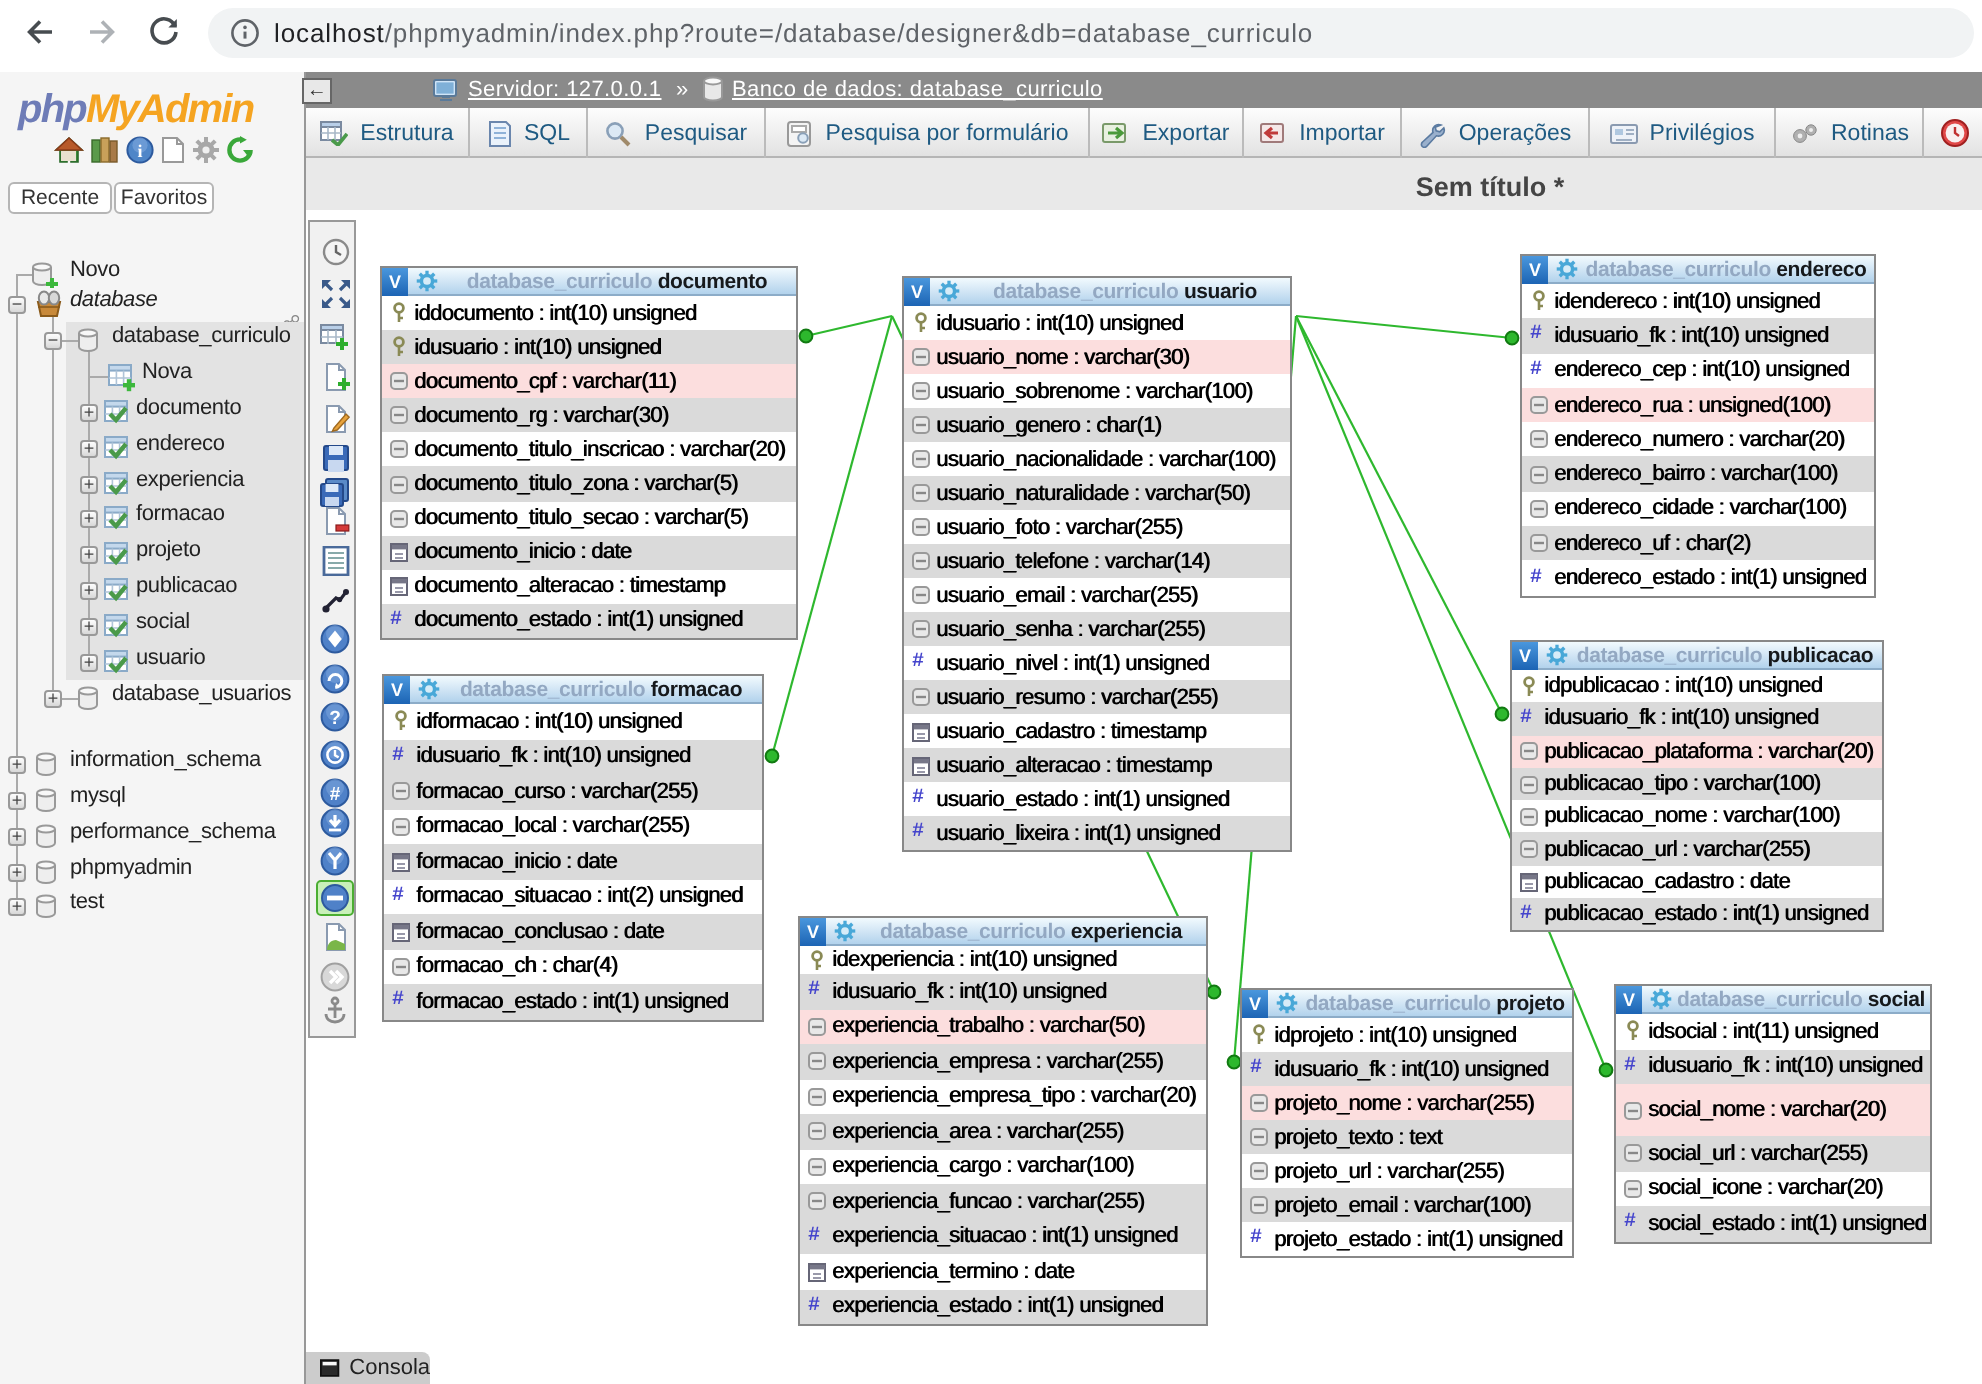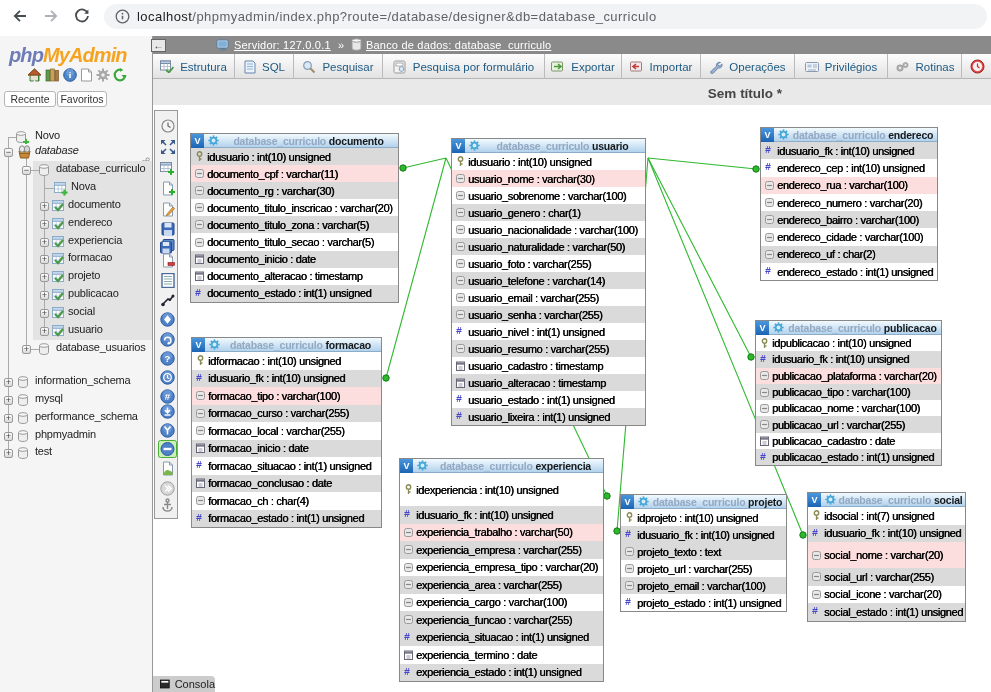--- a/index.html
+++ b/index.html
@@ -390,20 +390,27 @@
             <circle cx="6" cy="6" r="4"></circle>
             <rect x="5.1" y="0.4" width="1.8" height="11.2"></rect>
             <rect x="0.4" y="5.1" width="11.2" height="1.8"></rect>
             <rect x="5.1" y="0.4" width="1.8" height="11.2" transform="rotate(45 6 6)"></rect>
             <rect x="5.1" y="0.4" width="1.8" height="11.2" transform="rotate(-45 6 6)"></rect>
           </g>
           <circle cx="6" cy="6" r="2.1" fill="#d6ecf8"></circle>
         </svg>
         <span class="tht"><span class="dbn">database_curriculo</span> <span class="tbn">documento</span></span>
       </div>
+      <div class="r" style="height:17.1px">
+        <svg class="ri" width="9" height="11" viewBox="0 0 9 11">
+          <circle cx="4.5" cy="3" r="2.2" fill="none" stroke="#8a8a55" stroke-width="1.4"></circle>
+          <path d="M4.5 5v5M4.5 8h2" stroke="#8a8a55" stroke-width="1.3" fill="none"></path>
+        </svg>
+        <span class="rt">iddocumento : int(10) unsigned</span>
+      </div>
       <div class="r alt" style="height:17.1px">
         <svg class="ri" width="9" height="11" viewBox="0 0 9 11">
           <circle cx="4.5" cy="3" r="2.2" fill="none" stroke="#8a8a55" stroke-width="1.4"></circle>
           <path d="M4.5 5v5M4.5 8h2" stroke="#8a8a55" stroke-width="1.3" fill="none"></path>
         </svg>
         <span class="rt">idusuario : int(10) unsigned</span>
       </div>
       <div class="r pink" style="height:17.1px">
         <svg class="ri" width="9" height="9" viewBox="0 0 9 9">
           <rect x="0.5" y="0.5" width="8" height="8" rx="2" fill="#e8e8e8" stroke="#999" stroke-width="1"></rect>
@@ -589,34 +596,41 @@
             <circle cx="6" cy="6" r="4"></circle>
             <rect x="5.1" y="0.4" width="1.8" height="11.2"></rect>
             <rect x="0.4" y="5.1" width="11.2" height="1.8"></rect>
             <rect x="5.1" y="0.4" width="1.8" height="11.2" transform="rotate(45 6 6)"></rect>
             <rect x="5.1" y="0.4" width="1.8" height="11.2" transform="rotate(-45 6 6)"></rect>
           </g>
           <circle cx="6" cy="6" r="2.1" fill="#d6ecf8"></circle>
         </svg>
         <span class="tht"><span class="dbn">database_curriculo</span> <span class="tbn">endereco</span></span>
       </div>
+      <div class="r" style="height:17.3px">
+        <svg class="ri" width="9" height="11" viewBox="0 0 9 11">
+          <circle cx="4.5" cy="3" r="2.2" fill="none" stroke="#8a8a55" stroke-width="1.4"></circle>
+          <path d="M4.5 5v5M4.5 8h2" stroke="#8a8a55" stroke-width="1.3" fill="none"></path>
+        </svg>
+        <span class="rt">idendereco : int(10) unsigned</span>
+      </div>
       <div class="r alt" style="height:17.3px">
         <span class="ri hash">#</span>
         <span class="rt">idusuario_fk : int(10) unsigned</span>
       </div>
       <div class="r" style="height:17.3px">
         <span class="ri hash">#</span>
         <span class="rt">endereco_cep : int(10) unsigned</span>
       </div>
       <div class="r pink" style="height:17.3px">
         <svg class="ri" width="9" height="9" viewBox="0 0 9 9">
           <rect x="0.5" y="0.5" width="8" height="8" rx="2" fill="#e8e8e8" stroke="#999" stroke-width="1"></rect>
           <path d="M2 4.5h5" stroke="#888" stroke-width="1.2"></path>
         </svg>
-        <span class="rt">endereco_rua : varchar(100)</span>
+        <span class="rt">endereco_rua : unsigned(100)</span>
       </div>
       <div class="r" style="height:17.3px">
         <svg class="ri" width="9" height="9" viewBox="0 0 9 9">
           <rect x="0.5" y="0.5" width="8" height="8" rx="2" fill="#e8e8e8" stroke="#999" stroke-width="1"></rect>
           <path d="M2 4.5h5" stroke="#888" stroke-width="1.2"></path>
         </svg>
         <span class="rt">endereco_numero : varchar(20)</span>
       </div>
       <div class="r alt" style="height:17.3px">
         <svg class="ri" width="9" height="9" viewBox="0 0 9 9">
@@ -663,27 +677,20 @@
         <svg class="ri" width="9" height="11" viewBox="0 0 9 11">
           <circle cx="4.5" cy="3" r="2.2" fill="none" stroke="#8a8a55" stroke-width="1.4"></circle>
           <path d="M4.5 5v5M4.5 8h2" stroke="#8a8a55" stroke-width="1.3" fill="none"></path>
         </svg>
         <span class="rt">idformacao : int(10) unsigned</span>
       </div>
       <div class="r alt" style="height:17.5px">
         <span class="ri hash">#</span>
         <span class="rt">idusuario_fk : int(10) unsigned</span>
       </div>
-      <div class="r pink" style="height:17.5px">
-        <svg class="ri" width="9" height="9" viewBox="0 0 9 9">
-          <rect x="0.5" y="0.5" width="8" height="8" rx="2" fill="#e8e8e8" stroke="#999" stroke-width="1"></rect>
-          <path d="M2 4.5h5" stroke="#888" stroke-width="1.2"></path>
-        </svg>
-        <span class="rt">formacao_tipo : varchar(100)</span>
-      </div>
       <div class="r alt" style="height:17.5px">
         <svg class="ri" width="9" height="9" viewBox="0 0 9 9">
           <rect x="0.5" y="0.5" width="8" height="8" rx="2" fill="#e8e8e8" stroke="#999" stroke-width="1"></rect>
           <path d="M2 4.5h5" stroke="#888" stroke-width="1.2"></path>
         </svg>
         <span class="rt">formacao_curso : varchar(255)</span>
       </div>
       <div class="r" style="height:17.5px">
         <svg class="ri" width="9" height="9" viewBox="0 0 9 9">
           <rect x="0.5" y="0.5" width="8" height="8" rx="2" fill="#e8e8e8" stroke="#999" stroke-width="1"></rect>
@@ -694,21 +701,21 @@
       <div class="r alt" style="height:17.5px">
         <svg class="ri" width="9" height="10" viewBox="0 0 9 10">
           <rect x="0.5" y="1" width="8" height="8.5" fill="#fff" stroke="#667" stroke-width="1"></rect>
           <rect x="1" y="1.5" height="2.2" width="7.5" fill="#778"></rect>
           <path d="M2.5 6h4M2.5 8h4" stroke="#99a" stroke-width="1"></path>
         </svg>
         <span class="rt">formacao_inicio : date</span>
       </div>
       <div class="r" style="height:17.5px">
         <span class="ri hash">#</span>
-        <span class="rt">formacao_situacao : int(1) unsigned</span>
+        <span class="rt">formacao_situacao : int(2) unsigned</span>
       </div>
       <div class="r alt" style="height:17.5px">
         <svg class="ri" width="9" height="10" viewBox="0 0 9 10">
           <rect x="0.5" y="1" width="8" height="8.5" fill="#fff" stroke="#667" stroke-width="1"></rect>
           <rect x="1" y="1.5" height="2.2" width="7.5" fill="#778"></rect>
           <path d="M2.5 6h4M2.5 8h4" stroke="#99a" stroke-width="1"></path>
         </svg>
         <span class="rt">formacao_conclusao : date</span>
       </div>
       <div class="r" style="height:17.5px">
@@ -798,21 +805,21 @@
             <circle cx="6" cy="6" r="4"></circle>
             <rect x="5.1" y="0.4" width="1.8" height="11.2"></rect>
             <rect x="0.4" y="5.1" width="11.2" height="1.8"></rect>
             <rect x="5.1" y="0.4" width="1.8" height="11.2" transform="rotate(45 6 6)"></rect>
             <rect x="5.1" y="0.4" width="1.8" height="11.2" transform="rotate(-45 6 6)"></rect>
           </g>
           <circle cx="6" cy="6" r="2.1" fill="#d6ecf8"></circle>
         </svg>
         <span class="tht"><span class="dbn">database_curriculo</span> <span class="tbn">experiencia</span></span>
       </div>
-      <div class="r" style="height:33px">
+      <div class="r" style="height:14px">
         <svg class="ri" width="9" height="11" viewBox="0 0 9 11">
           <circle cx="4.5" cy="3" r="2.2" fill="none" stroke="#8a8a55" stroke-width="1.4"></circle>
           <path d="M4.5 5v5M4.5 8h2" stroke="#8a8a55" stroke-width="1.3" fill="none"></path>
         </svg>
         <span class="rt">idexperiencia : int(10) unsigned</span>
       </div>
       <div class="r alt" style="height:17.5px">
         <span class="ri hash">#</span>
         <span class="rt">idusuario_fk : int(10) unsigned</span>
       </div>
@@ -894,20 +901,27 @@
         <svg class="ri" width="9" height="11" viewBox="0 0 9 11">
           <circle cx="4.5" cy="3" r="2.2" fill="none" stroke="#8a8a55" stroke-width="1.4"></circle>
           <path d="M4.5 5v5M4.5 8h2" stroke="#8a8a55" stroke-width="1.3" fill="none"></path>
         </svg>
         <span class="rt">idprojeto : int(10) unsigned</span>
       </div>
       <div class="r alt" style="height:17.0px">
         <span class="ri hash">#</span>
         <span class="rt">idusuario_fk : int(10) unsigned</span>
       </div>
+      <div class="r pink" style="height:17.0px">
+        <svg class="ri" width="9" height="9" viewBox="0 0 9 9">
+          <rect x="0.5" y="0.5" width="8" height="8" rx="2" fill="#e8e8e8" stroke="#999" stroke-width="1"></rect>
+          <path d="M2 4.5h5" stroke="#888" stroke-width="1.2"></path>
+        </svg>
+        <span class="rt">projeto_nome : varchar(255)</span>
+      </div>
       <div class="r alt" style="height:17.0px">
         <svg class="ri" width="9" height="9" viewBox="0 0 9 9">
           <rect x="0.5" y="0.5" width="8" height="8" rx="2" fill="#e8e8e8" stroke="#999" stroke-width="1"></rect>
           <path d="M2 4.5h5" stroke="#888" stroke-width="1.2"></path>
         </svg>
         <span class="rt">projeto_texto : text</span>
       </div>
       <div class="r" style="height:17.0px">
         <svg class="ri" width="9" height="9" viewBox="0 0 9 9">
           <rect x="0.5" y="0.5" width="8" height="8" rx="2" fill="#e8e8e8" stroke="#999" stroke-width="1"></rect>
@@ -940,21 +954,21 @@
           </g>
           <circle cx="6" cy="6" r="2.1" fill="#d6ecf8"></circle>
         </svg>
         <span class="tht"><span class="dbn">database_curriculo</span> <span class="tbn">social</span></span>
       </div>
       <div class="r" style="height:17.5px">
         <svg class="ri" width="9" height="11" viewBox="0 0 9 11">
           <circle cx="4.5" cy="3" r="2.2" fill="none" stroke="#8a8a55" stroke-width="1.4"></circle>
           <path d="M4.5 5v5M4.5 8h2" stroke="#8a8a55" stroke-width="1.3" fill="none"></path>
         </svg>
-        <span class="rt">idsocial : int(7) unsigned</span>
+        <span class="rt">idsocial : int(11) unsigned</span>
       </div>
       <div class="r alt" style="height:17.5px">
         <span class="ri hash">#</span>
         <span class="rt">idusuario_fk : int(10) unsigned</span>
       </div>
       <div class="r pink" style="height:26px">
         <svg class="ri" width="9" height="9" viewBox="0 0 9 9">
           <rect x="0.5" y="0.5" width="8" height="8" rx="2" fill="#e8e8e8" stroke="#999" stroke-width="1"></rect>
           <path d="M2 4.5h5" stroke="#888" stroke-width="1.2"></path>
         </svg>

